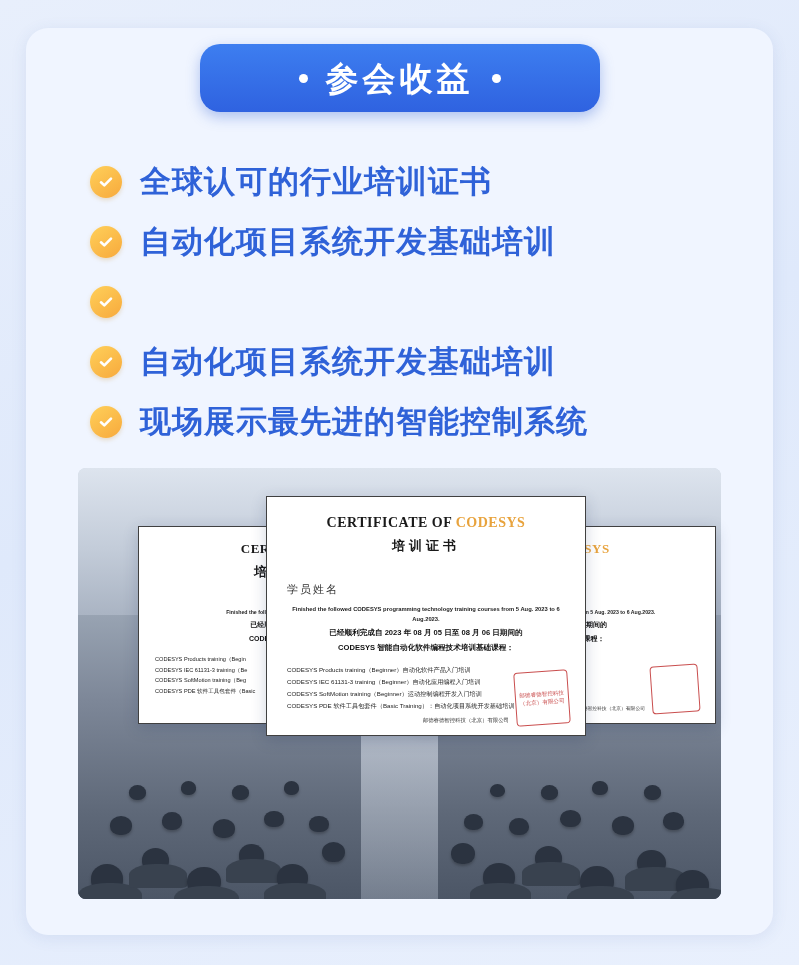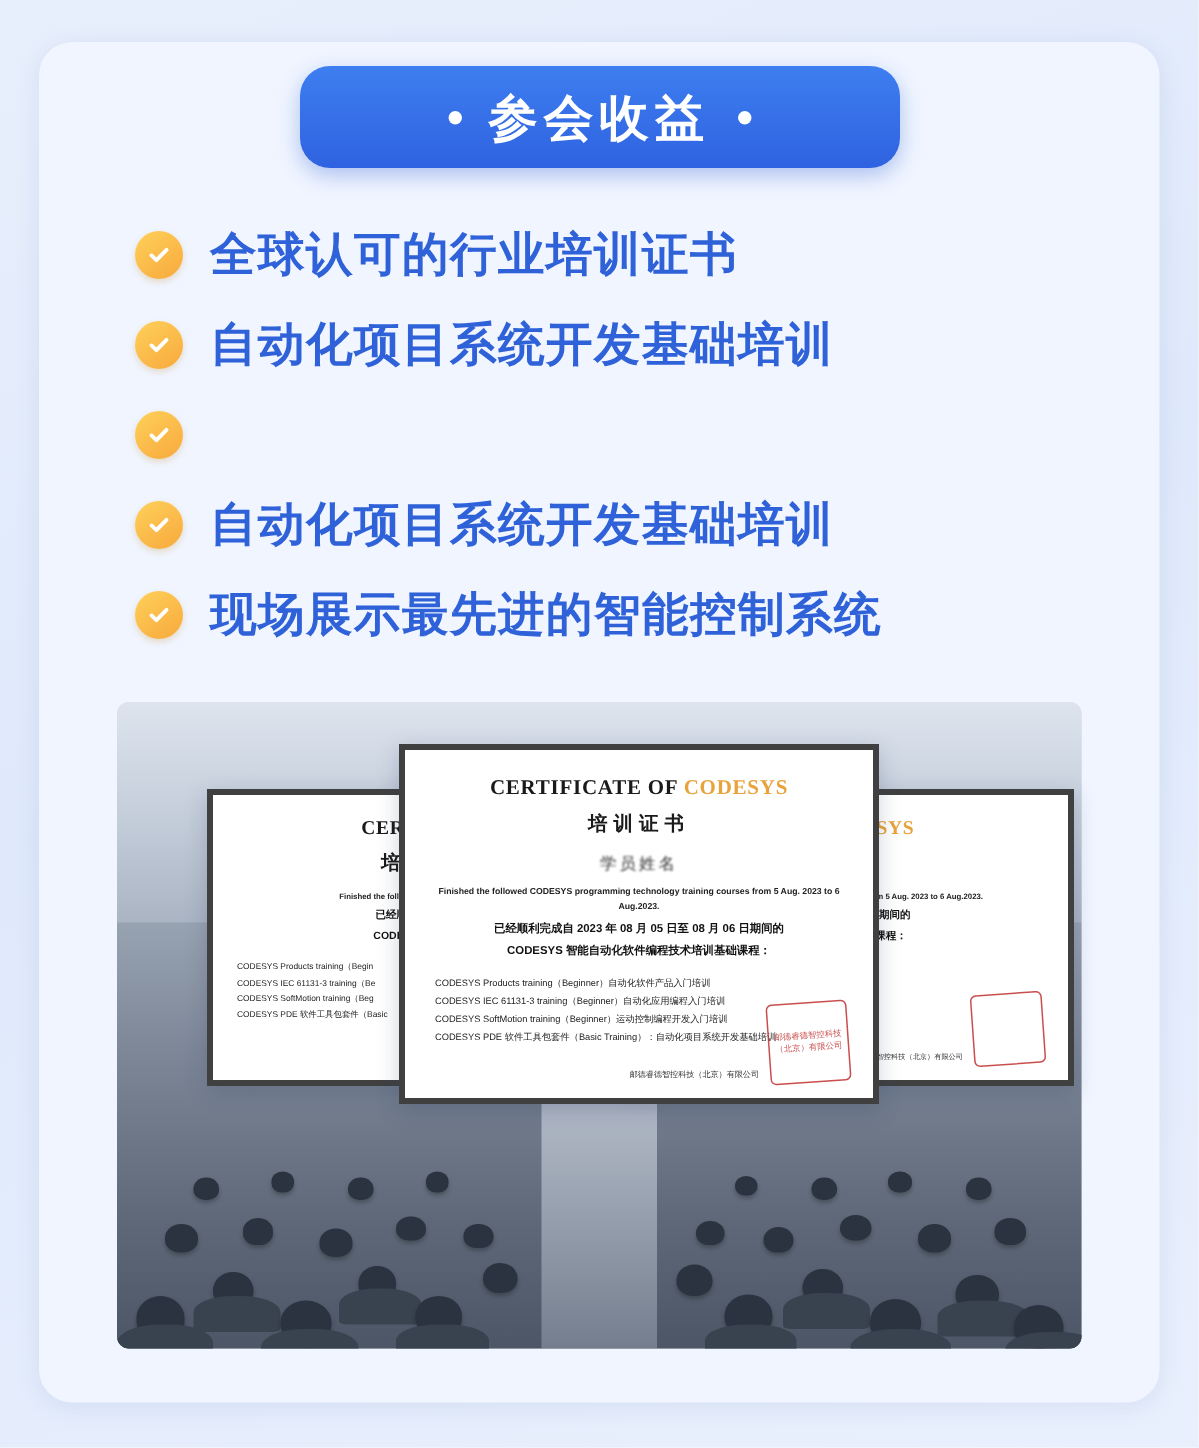--- a/index.html
+++ b/index.html
@@ -62,21 +62,21 @@
   .dot {
     width: 9px;
     height: 9px;
     border-radius: 50%;
     background: #ffffff;
     flex: 0 0 auto;
   }
   
   .benefits {
     position: absolute;
-    top: 114px;
+    top: 126px;
     left: 64px;
     right: 40px;
   }
   .benefit-row {
     display: flex;
     align-items: center;
     gap: 18px;
     height: 56px;
     margin-bottom: 4px;
   }
@@ -171,21 +171,21 @@
   .certs {
     position: absolute;
     left: 0; right: 0;
     top: 460px;
     height: 260px;
     z-index: 3;
   }
   .cert {
     position: absolute;
     background: #ffffff;
-    border: 4px solid #404040;
+    border: 1px solid #404040;
     box-shadow: 0 4px 14px rgba(40, 60, 100, 0.22);
     box-sizing: border-box;
     padding: 14px 16px;
     overflow: hidden;
   }
   .cert-left {
     left: 112px;
     top: 38px;
     width: 300px;
     height: 198px;
@@ -218,22 +218,21 @@
   .cert-title .brand { color: #e8a33d; }
   .cert-subtitle {
     text-align: center;
     font-size: 13px;
     font-weight: bold;
     letter-spacing: 4px;
     margin-top: 6px;
     color: #1a1a1a;
   }
   .cert-name {
-    text-align: center;
-    margin: 10px 0 8px 0;
+    margin: 27px 0 8px 0;
     font-size: 11px;
     letter-spacing: 2px;
     color: #333;
     filter: blur(0.6px);
     font-family: Liberation Mono, monospace;
   }
   .cert-line {
     font-size: 5.2px;
     color: #222;
     text-align: center;

